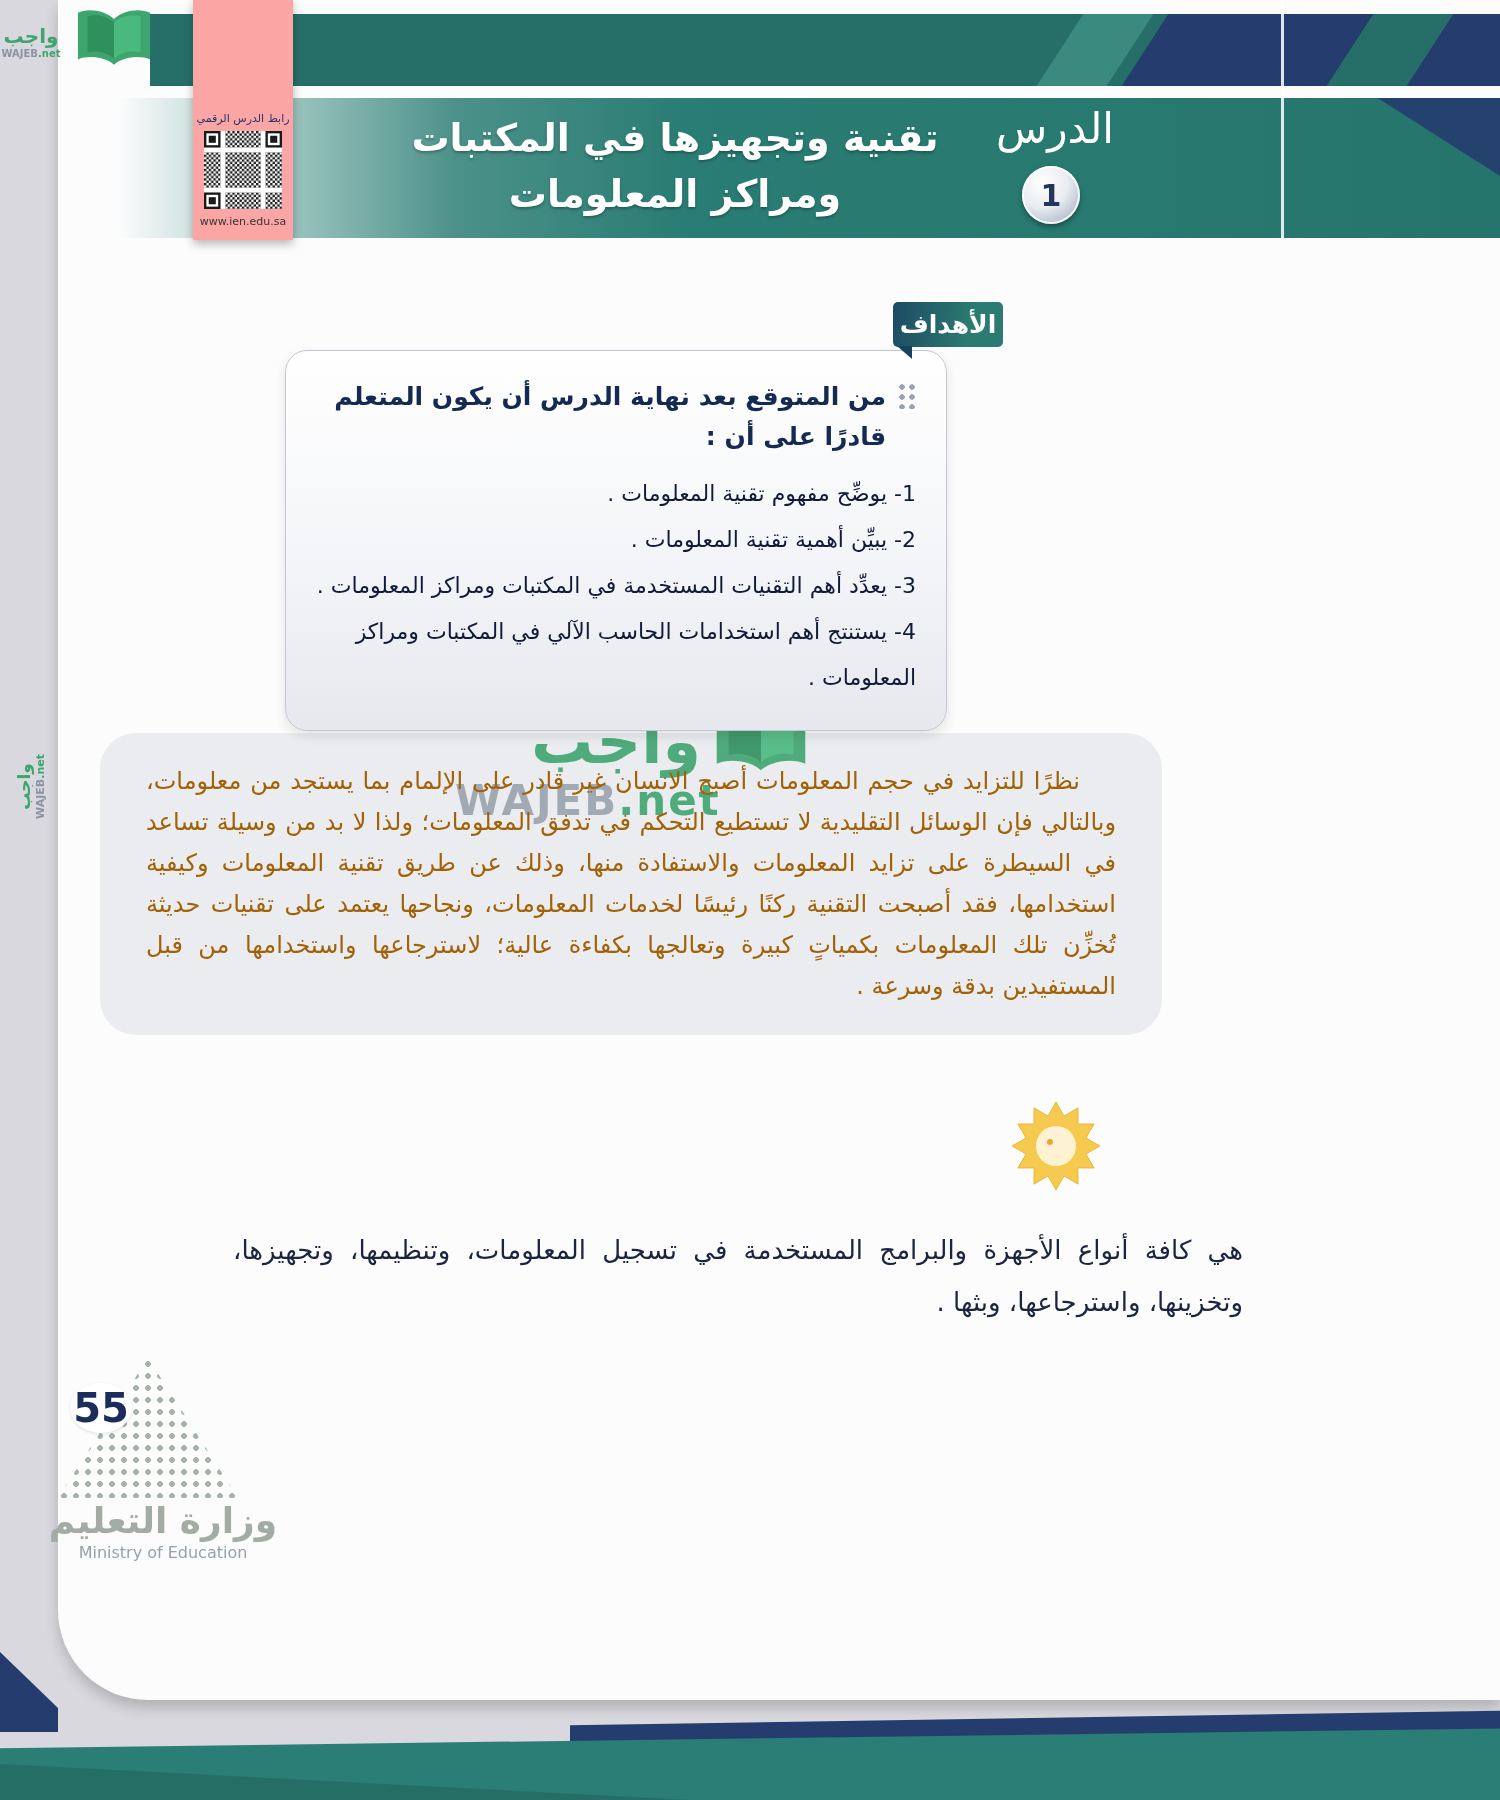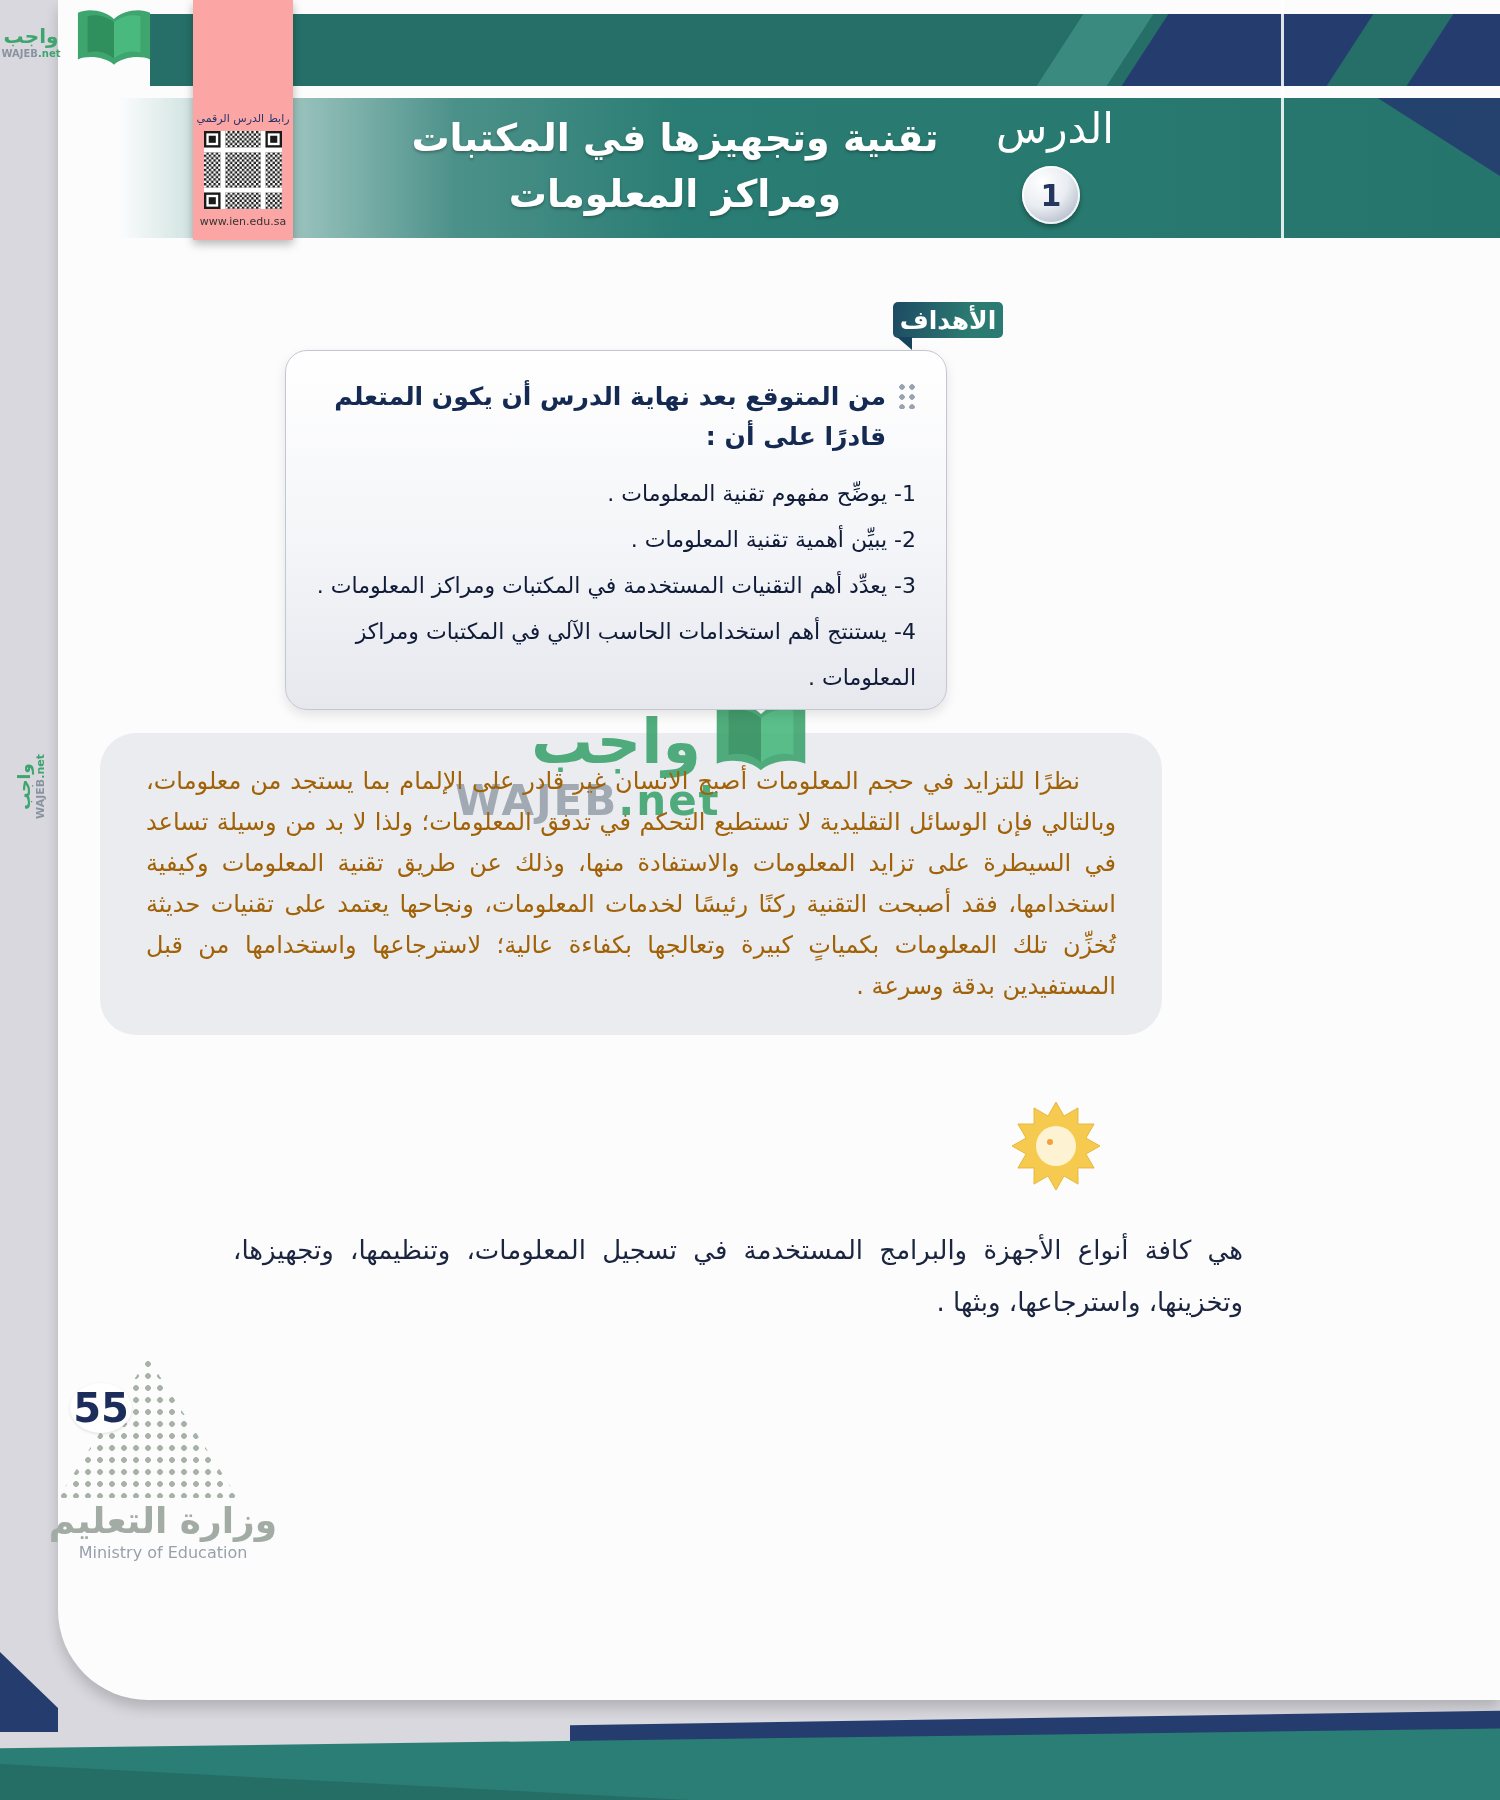--- a/index.html
+++ b/index.html
@@ -52,33 +52,33 @@
   .brand-en .sfx { color:#3fa56f; }
   .brand-book { width:88px; height:70px; margin-left:8px; }
 
   
   .side-mark { position:absolute; left:-32px; top:770px; width:124px; text-align:center;
                transform:rotate(-90deg); z-index:1; }
   .side-mark .brand-ar { font-size:17px; }
   .side-mark .brand-en { font-size:11px; }
 
   
-  .obj-tab { position:absolute; left:893px; top:302px; width:110px; height:36px; z-index:4;
+  .obj-tab { position:absolute; left:893px; top:302px; width:110px; height:45px; z-index:4;
              background:linear-gradient(100deg,#1d4a63,#2c7b72 70%);
              color:#fff; font-size:25px; font-weight:bold; display:flex; align-items:center; justify-content:center;
              border-radius:5px; direction:rtl; }
   .obj-tab::after { content:''; position:absolute; left:4px; bottom:-12px;
                     border-top:13px solid #16435c; border-left:15px solid transparent; }
 
   
   .obj-card { position:absolute; left:285px; top:350px; width:662px; min-height:300px; z-index:3;
               border-radius:22px; border:1px solid #c2c7d2;
               background:linear-gradient(180deg,#ffffff 0%,#f4f5f8 55%,#e6e8ee 100%);
               box-shadow:0 5px 12px rgba(0,0,0,0.10);
-              padding:26px 30px 8px 26px; direction:rtl; }
+              padding:26px 30px 29px 26px; direction:rtl; }
   .obj-head { display:flex; align-items:flex-start; gap:10px; margin-bottom:14px; }
   .dots-icon { flex:0 0 20px; width:20px; height:28px; margin-top:4px;
                background-image:radial-gradient(circle,#9aa2b2 2.5px,transparent 3px);
                background-size:10px 10px; background-position:1px 1px; }
   .obj-head-text { font-size:25px; font-weight:bold; color:#152a52; line-height:40px; }
   .obj-item { font-size:22px; color:#101b38; line-height:46px; }
 
   
   .intro-box { position:absolute; left:100px; top:733px; width:1062px; min-height:270px;
                background:#ebecf0; border-radius:36px; padding:28px 46px; direction:rtl; }

